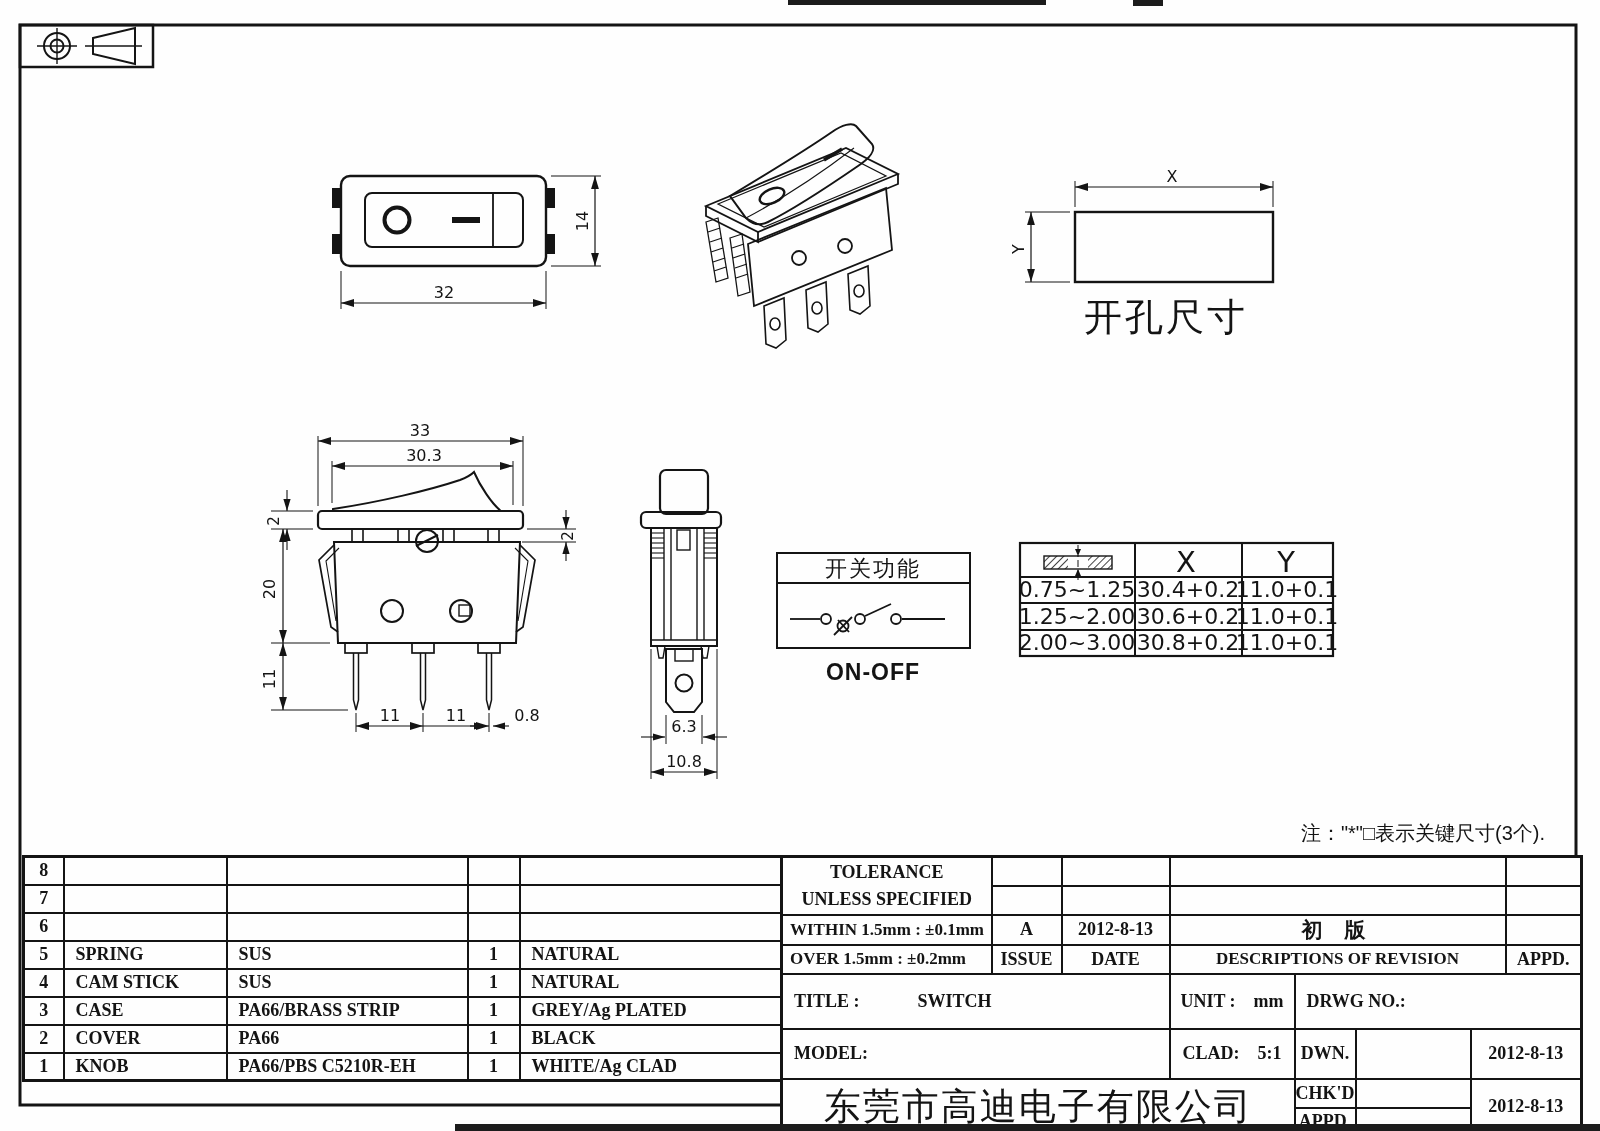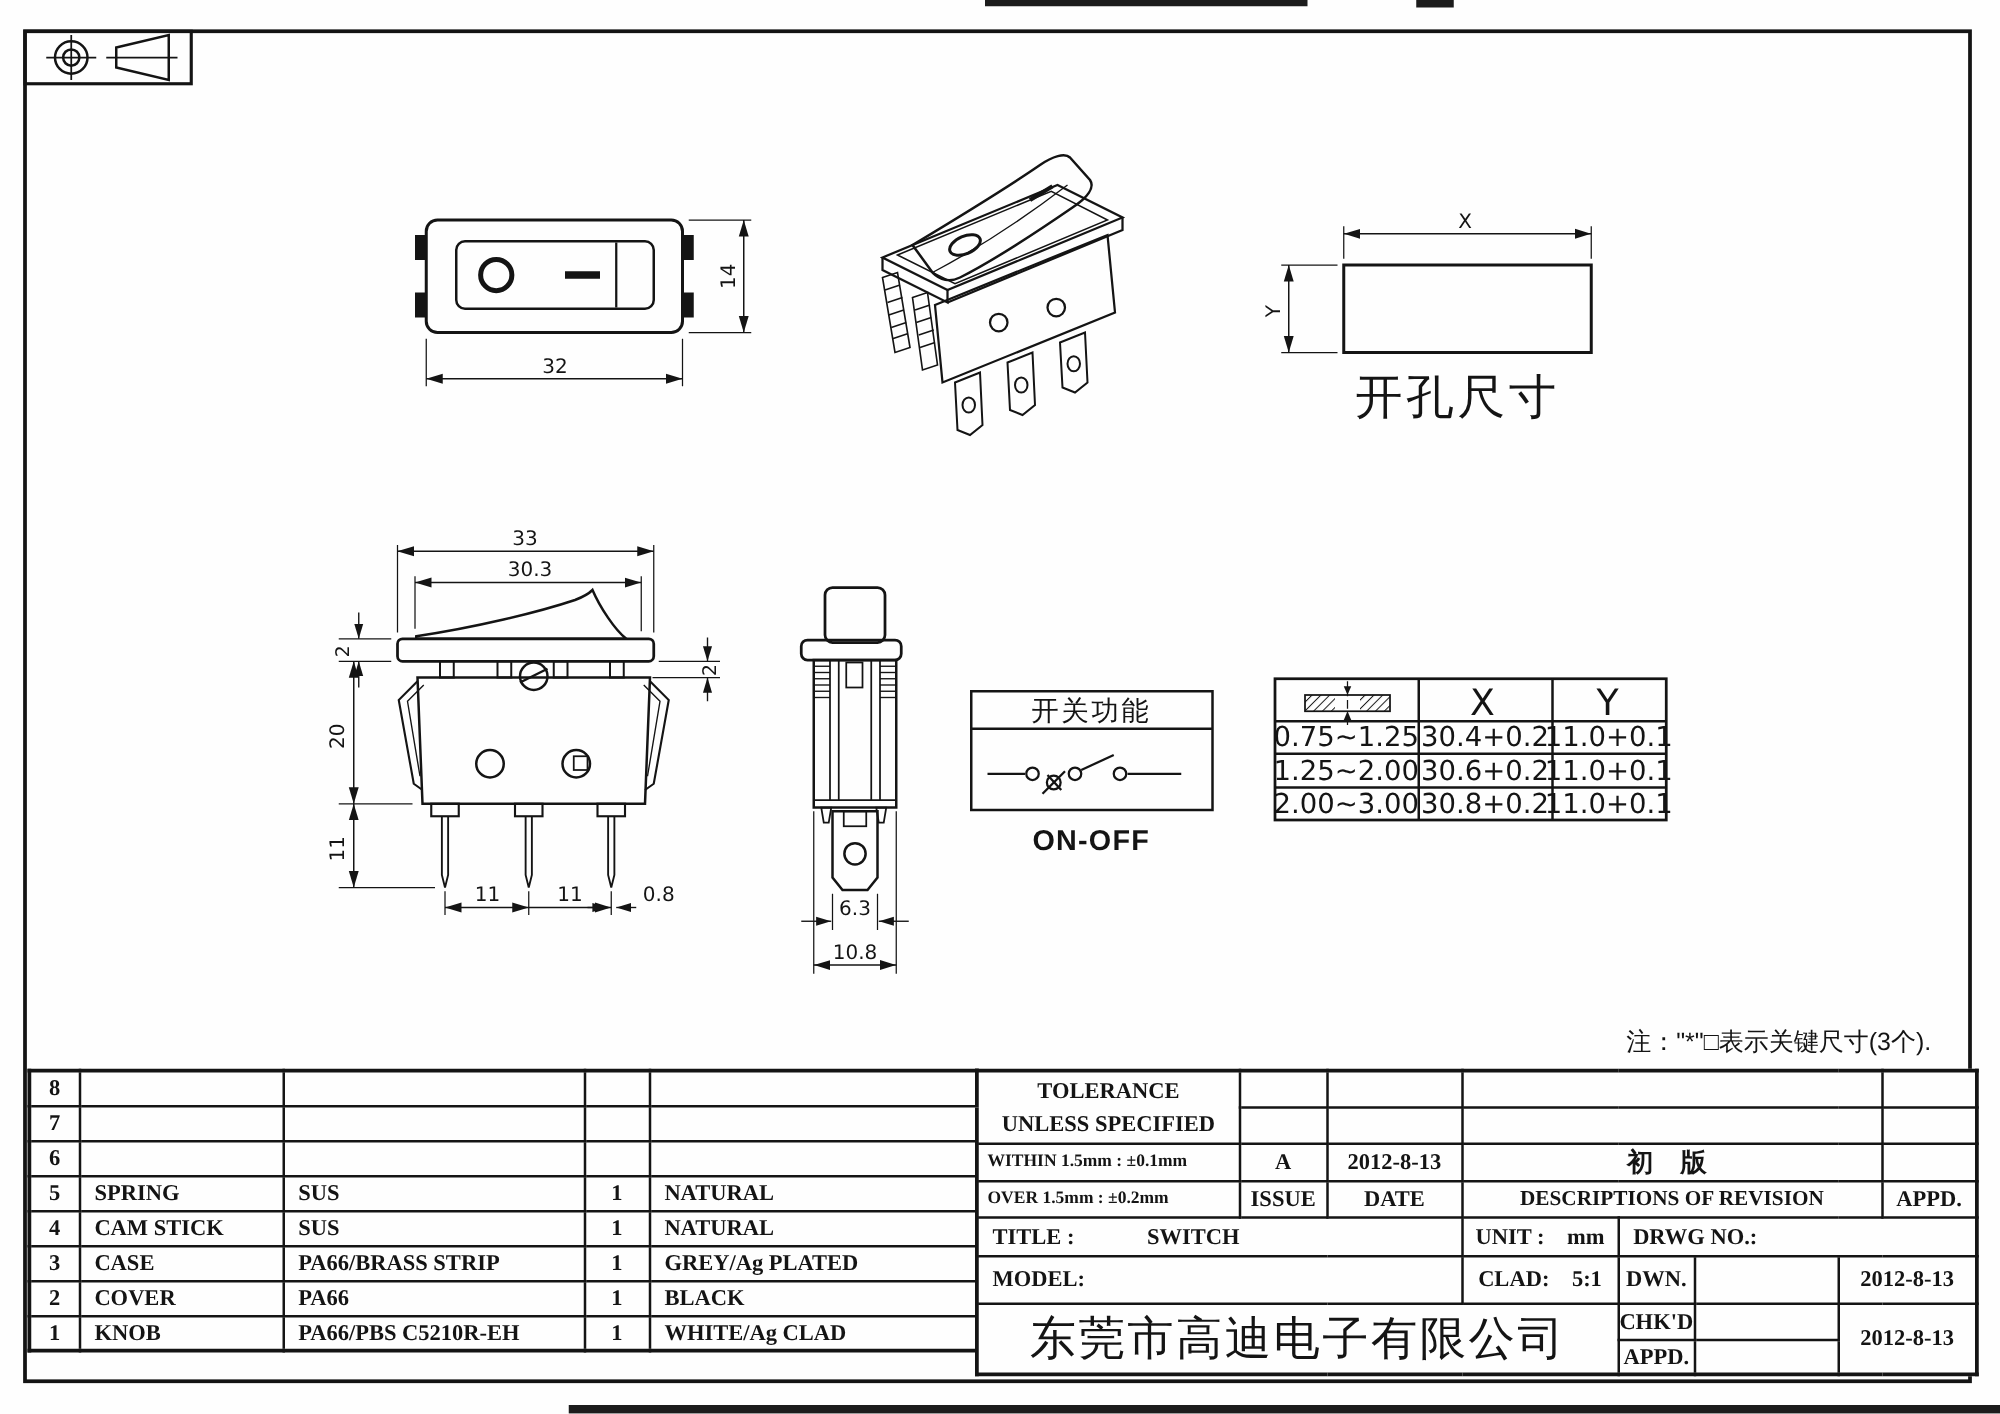--- a/index.html
+++ b/index.html
@@ -15,21 +15,21 @@
   .onoff{font-family:"Liberation Sans",sans-serif;font-size:23px;font-weight:bold;letter-spacing:1px;}
   .tbl-x{font-family:"DejaVu Sans",sans-serif;font-size:29px;}
   .tbl-v{font-family:"DejaVu Sans",sans-serif;font-size:22px;}
   table{border-collapse:collapse;table-layout:fixed;position:absolute;background:#fefefe;}
   table,td{border:2px solid #141414;}
   #bom,#titleblock{border:3px solid #141414;}
   td{padding:0;vertical-align:middle;text-align:center;
      font-family:"Liberation Serif",serif;font-weight:bold;font-size:18px;color:#141414;
      overflow:hidden;white-space:nowrap;}
   td.left{text-align:left;padding-left:11px;}
-  td.tol{font-size:14px;padding-left:7px;}
+  td.tol{font-size:17px;padding-left:7px;}
   .tolhead div{line-height:27px;font-size:18px;}
   td.company{font-family:"Liberation Sans",sans-serif;font-weight:500;font-size:37px;letter-spacing:2px;}
   td.cjk{font-family:"Liberation Sans",sans-serif;font-size:21px;letter-spacing:8px;margin-left:44px;}
   .gap{display:inline-block;width:58px;}
   .gap-s{display:inline-block;width:18px;}
   .artifact{position:absolute;background:#1c1c1c;}
 </style>
 </head>
 <body>
 
@@ -382,30 +382,30 @@
     <td colspan="4" class="cjk">初 版</td>
     <td></td>
   </tr>
   <tr style="height:29px">
     <td class="left tol">OVER 1.5mm : ±0.2mm</td>
     <td>ISSUE</td>
     <td>DATE</td>
     <td colspan="4" style="font-size:17px">DESCRIPTIONS OF REVISION</td>
     <td>APPD.</td>
   </tr>
-  <tr style="height:31px">
+  <tr style="height:55px">
     <td colspan="3" class="left">
       <span>TITLE :</span><span class="gap"></span><span>SWITCH</span>
     </td>
     <td>
       <span>UNIT :</span><span class="gap-s"></span><span>mm</span>
     </td>
     <td colspan="4" class="left">DRWG NO.:</td>
   </tr>
-  <tr style="height:38px">
+  <tr style="height:50px">
     <td colspan="3" class="left">MODEL:</td>
     <td>
       <span>CLAD:</span><span class="gap-s"></span><span>5:1</span>
     </td>
     <td>DWN.</td>
     <td></td>
     <td colspan="2">2012-8-13</td>
   </tr>
   <tr style="height:29px">
     <td colspan="4" rowspan="2" class="company">东莞市高迪电子有限公司</td>

